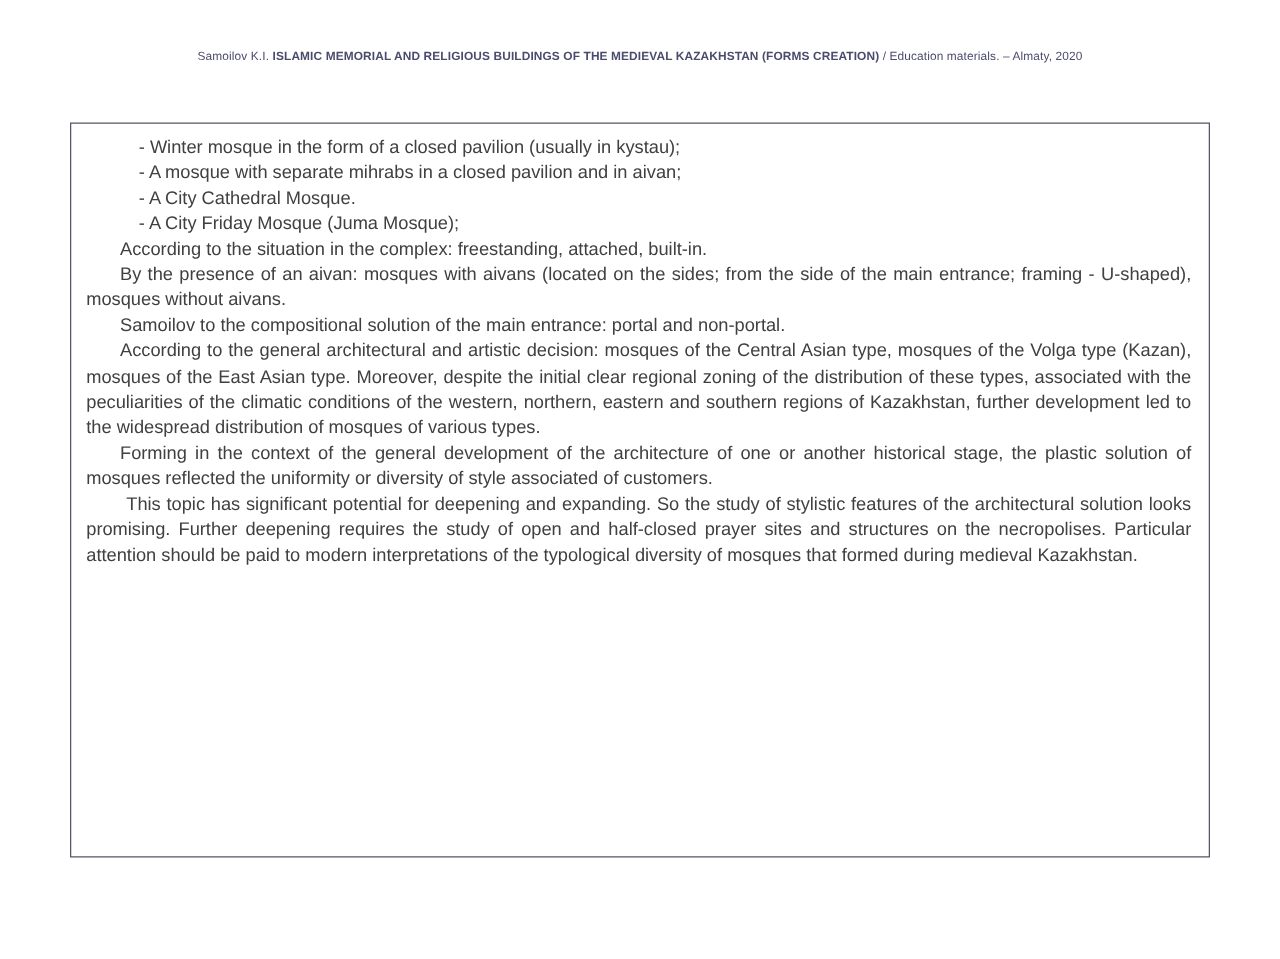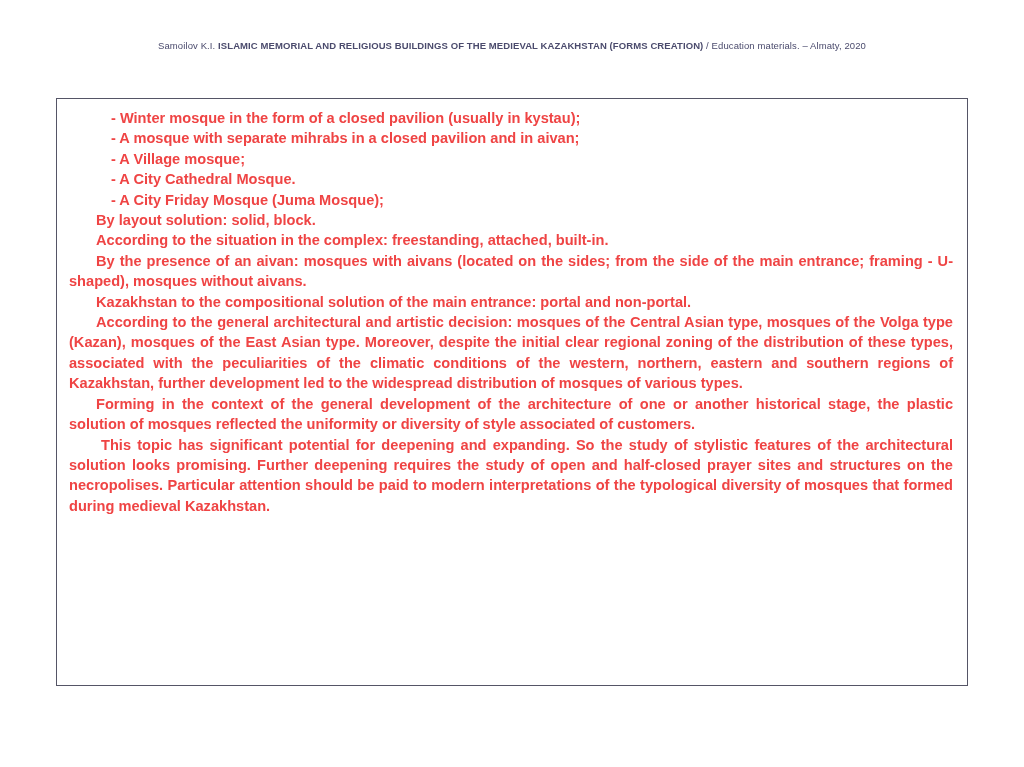--- a/index.html
+++ b/index.html
@@ -54,22 +54,21 @@
     box-sizing: border-box;
     background: #ffffff;
   }
   .content-inner {
     position: absolute;
     left: 12px;
     top: 9px;
     width: 884px;
     font-size: 14.6px;
     line-height: 20.4px;
-    color: #ef4444;
-    font-weight: bold;
+    color: #404040;
   }
   p {
     margin: 0;
     padding: 0;
     text-align: justify;
     text-justify: inter-word;
   }
   p.listline {
     text-align: left;
     text-indent: 42px;
@@ -88,28 +87,26 @@
 
   <div class="header">
     <span class="hdr-author">Samoilov K.I. </span><span class="hdr-title">ISLAMIC MEMORIAL AND RELIGIOUS BUILDINGS OF THE MEDIEVAL KAZAKHSTAN (FORMS CREATION)</span><span class="hdr-tail"> / Education materials. – Almaty, 2020</span>
   </div>
 
   <div class="content-box">
     <div class="content-inner">
 
       <p class="listline">- Winter mosque in the form of a closed pavilion (usually in kystau);</p>
       <p class="listline">- A mosque with separate mihrabs in a closed pavilion and in aivan;</p>
-      <p class="listline">- A Village mosque;</p>
       <p class="listline">- A City Cathedral Mosque.</p>
       <p class="listline">- A City Friday Mosque (Juma Mosque);</p>
 
-      <p class="para">By layout solution: solid, block.</p>
       <p class="para">According to the situation in the complex: freestanding, attached, built-in.</p>
       <p class="para">By the presence of an aivan: mosques with aivans (located on the sides; from the side of the main entrance; framing - U-shaped), mosques without aivans.</p>
-      <p class="para">Kazakhstan to the compositional solution of the main entrance: portal and non-portal.</p>
+      <p class="para">Samoilov to the compositional solution of the main entrance: portal and non-portal.</p>
       <p class="para">According to the general architectural and artistic decision: mosques of the Central Asian type, mosques of the Volga type (Kazan), mosques of the East Asian type. Moreover, despite the initial clear regional zoning of the distribution of these types, associated with the peculiarities of the climatic conditions of the western, northern, eastern and southern regions of Kazakhstan, further development led to the widespread distribution of mosques of various types.</p>
       <p class="para">Forming in the context of the general development of the architecture of one or another historical stage, the plastic solution of mosques reflected the uniformity or diversity of style associated of customers.</p>
       <p class="para-wide">This topic has significant potential for deepening and expanding. So the study of stylistic features of the architectural solution looks promising. Further deepening requires the study of open and half-closed prayer sites and structures on the necropolises. Particular attention should be paid to modern interpretations of the typological diversity of mosques that formed during medieval Kazakhstan.</p>
 
     </div>
   </div>
 
 </div>
 
 </body></html>

